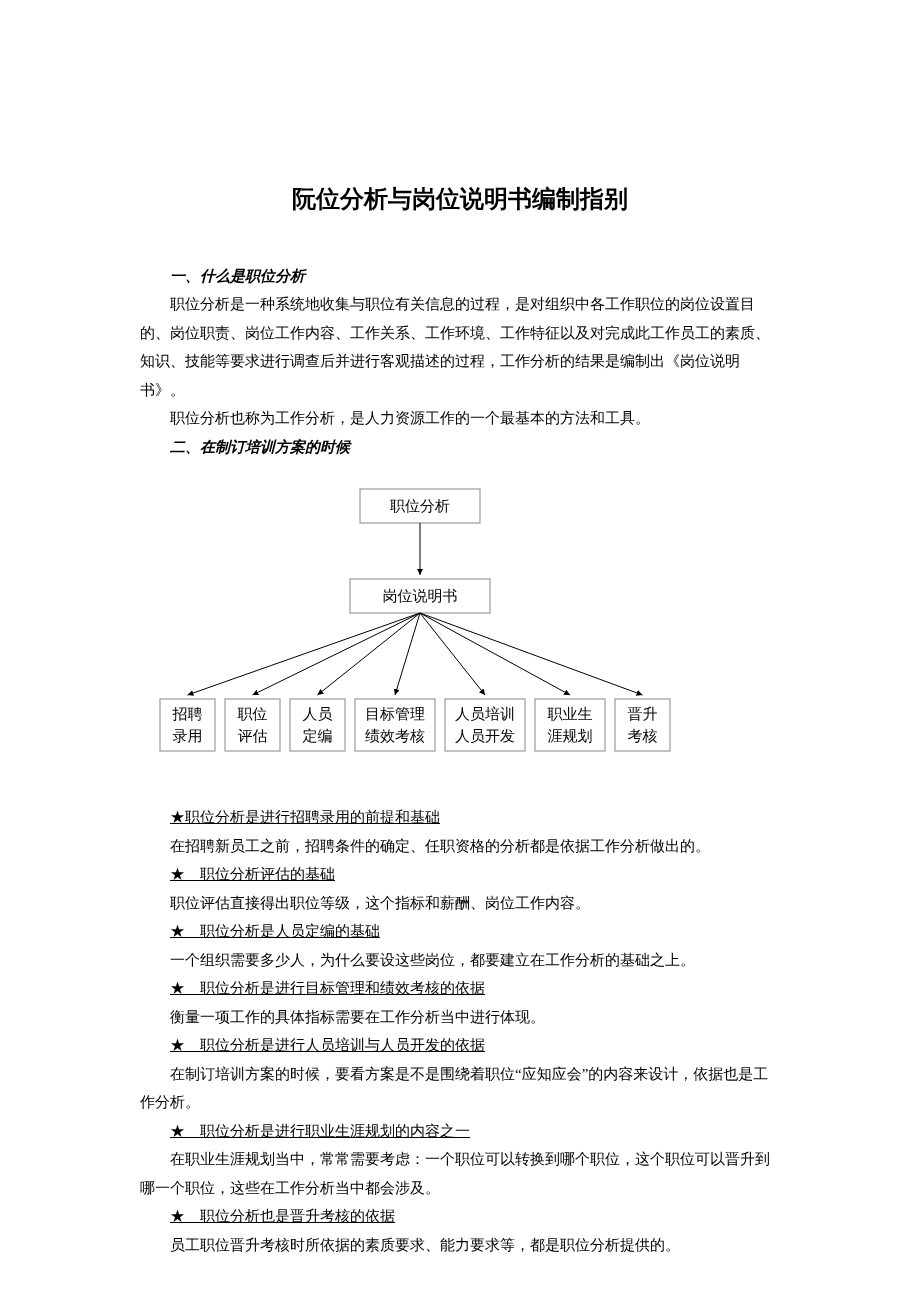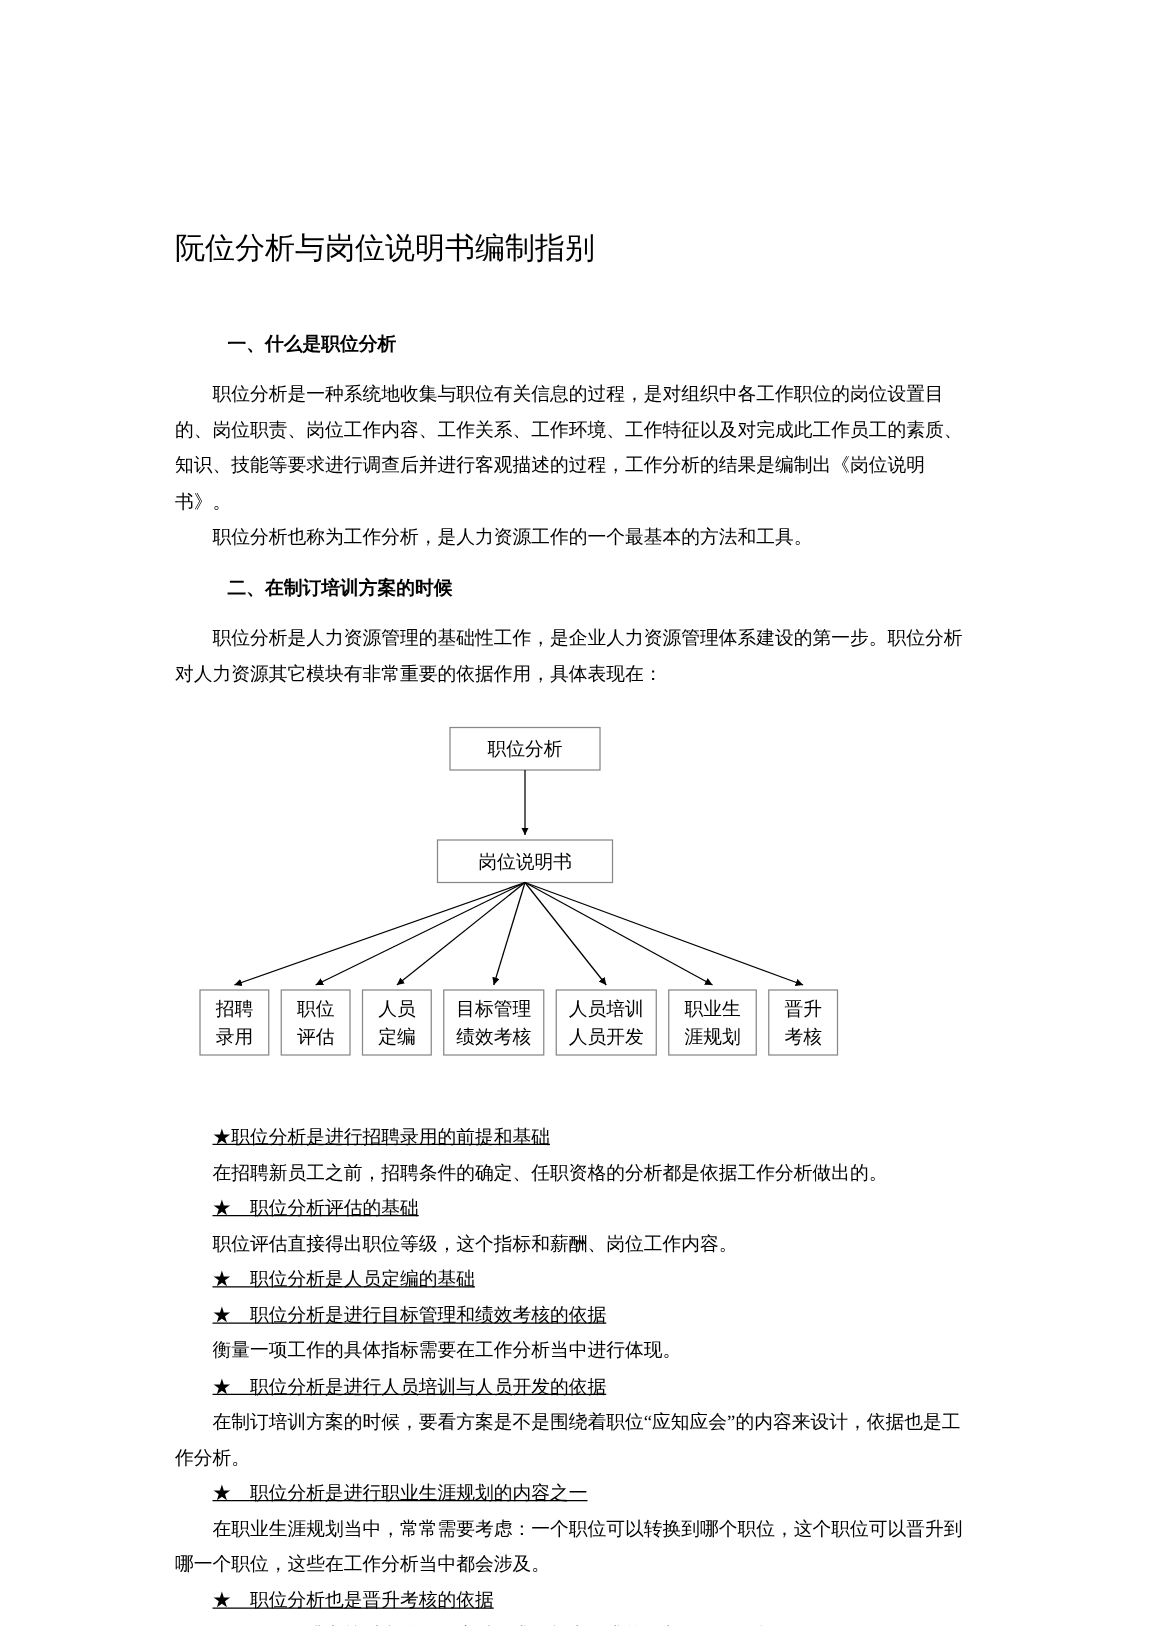--- a/index.html
+++ b/index.html
@@ -11,35 +11,36 @@
     margin: 0;
     padding: 0;
   }
   .page {
     width: 780px;
     margin: 0 auto;
     padding: 160px 70px 80px 70px;
     box-sizing: border-box;
   }
   .title {
-    text-align: left;
+    text-align: center;
     font-size: 24px;
-    font-weight: normal;
+    font-weight: bold;
     font-family: "SimHei", "黑体", sans-serif;
     margin-bottom: 40px;
   }
   .indent {
     text-indent: 2em;
     margin: 0;
   }
   .section-head {
     text-indent: 2em;
     font-weight: bold;
-    margin: 12px;
+    margin: 0;
     font-family: "SimHei", "黑体", sans-serif;
+    font-style: italic;
   }
   .star-line {
     text-indent: 2em;
     margin: 0;
     text-decoration: underline;
   }
   .diagram-wrap {
     margin: 18px 0 24px 0;
     display: flex;
   }
@@ -64,21 +65,20 @@
 
 <div class="page">
 
   <h1 class="title">阮位分析与岗位说明书编制指别</h1>
 
   <p class="section-head">一、什么是职位分析</p>
   <p class="indent">职位分析是一种系统地收集与职位有关信息的过程，是对组织中各工作职位的岗位设置目的、岗位职责、岗位工作内容、工作关系、工作环境、工作特征以及对完成此工作员工的素质、知识、技能等要求进行调查后并进行客观描述的过程，工作分析的结果是编制出《岗位说明书》。</p>
   <p class="indent">职位分析也称为工作分析，是人力资源工作的一个最基本的方法和工具。</p>
 
   <p class="section-head">二、在制订培训方案的时候</p>
-  <p class="indent">职位分析是人力资源管理的基础性工作，是企业人力资源管理体系建设的第一步。职位分析对人力资源其它模块有非常重要的依据作用，具体表现在：</p>
 
   <div class="diagram-wrap">
     <svg width="580" height="300" viewBox="0 0 580 300">
       <defs>
         <marker id="arrow" markerWidth="8" markerHeight="8" refX="6" refY="3" orient="auto">
           <path d="M0,0 L6,3 L0,6 Z" fill="#000"></path>
         </marker>
       </defs>
 
       <rect class="box" x="220" y="10" width="120" height="34"></rect>
@@ -124,20 +124,21 @@
         </g>
     </svg>
   </div>
 
   <div id="stars-container">
       <p class="star-line">★职位分析是进行招聘录用的前提和基础</p>
       <p class="indent">在招聘新员工之前，招聘条件的确定、任职资格的分析都是依据工作分析做出的。</p>
       <p class="star-line">★　职位分析评估的基础</p>
       <p class="indent">职位评估直接得出职位等级，这个指标和薪酬、岗位工作内容。</p>
       <p class="star-line">★　职位分析是人员定编的基础</p>
+      <p class="indent">一个组织需要多少人，为什么要设这些岗位，都要建立在工作分析的基础之上。</p>
       <p class="star-line">★　职位分析是进行目标管理和绩效考核的依据</p>
       <p class="indent">衡量一项工作的具体指标需要在工作分析当中进行体现。</p>
       <p class="star-line">★　职位分析是进行人员培训与人员开发的依据</p>
       <p class="indent">在制订培训方案的时候，要看方案是不是围绕着职位“应知应会”的内容来设计，依据也是工作分析。</p>
       <p class="star-line">★　职位分析是进行职业生涯规划的内容之一</p>
       <p class="indent">在职业生涯规划当中，常常需要考虑：一个职位可以转换到哪个职位，这个职位可以晋升到哪一个职位，这些在工作分析当中都会涉及。</p>
       <p class="star-line">★　职位分析也是晋升考核的依据</p>
       <p class="indent">员工职位晋升考核时所依据的素质要求、能力要求等，都是职位分析提供的。</p>
     </div>
 

